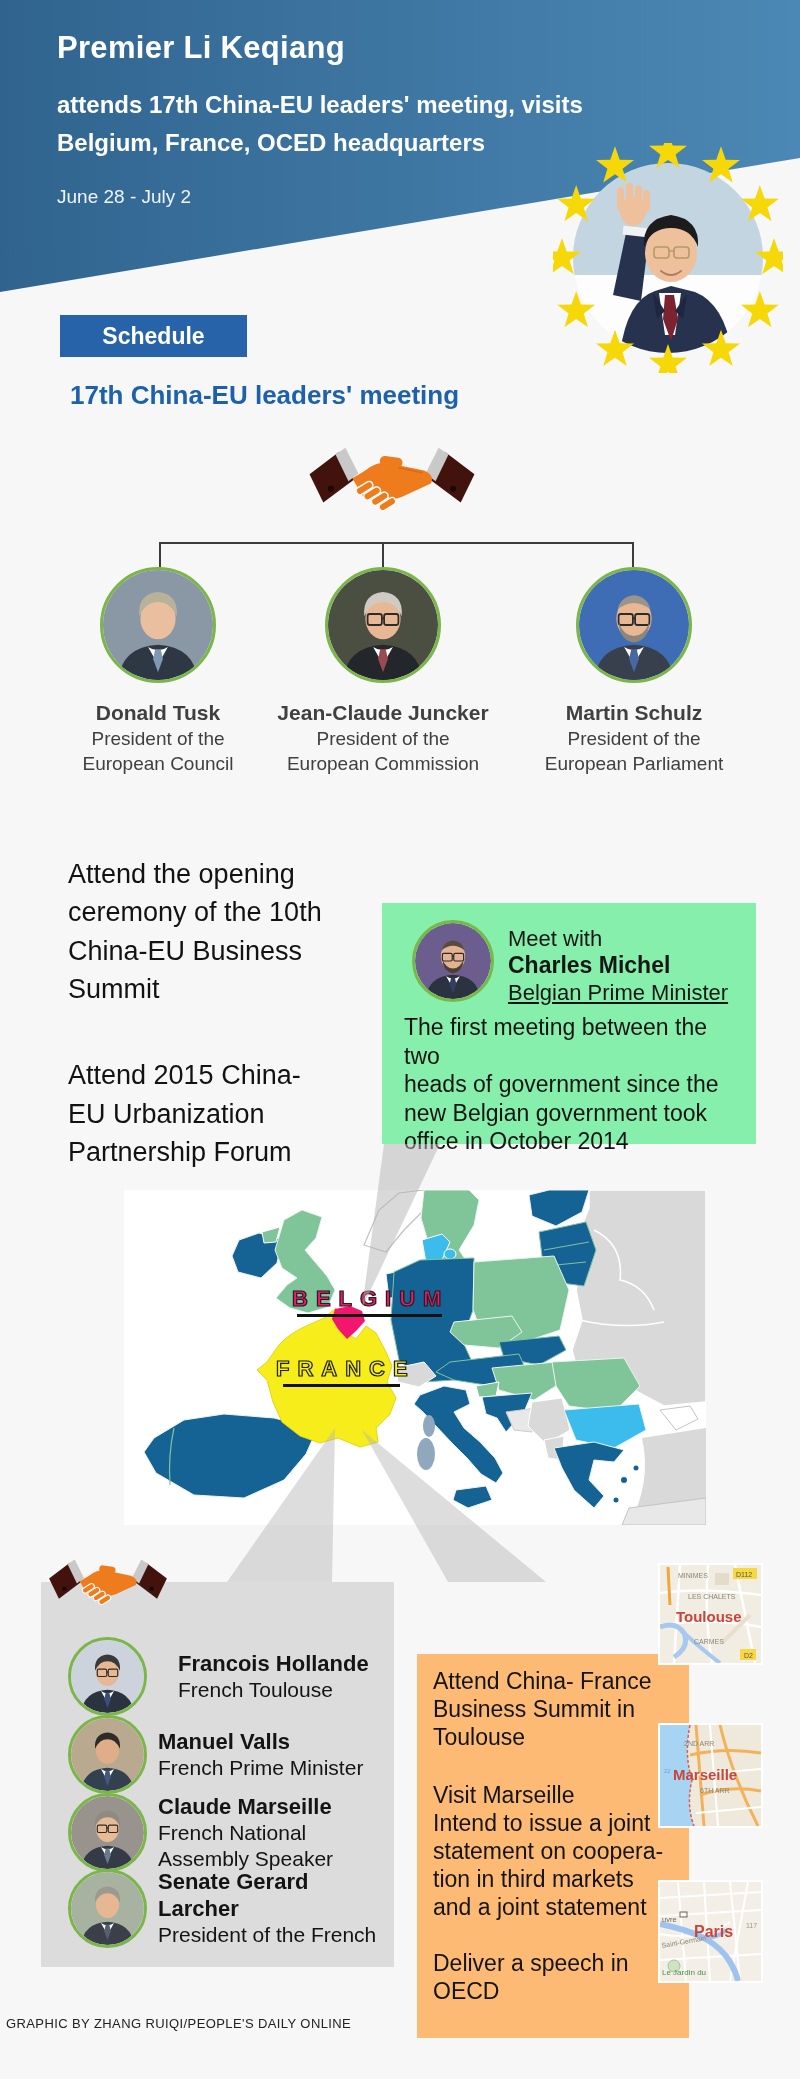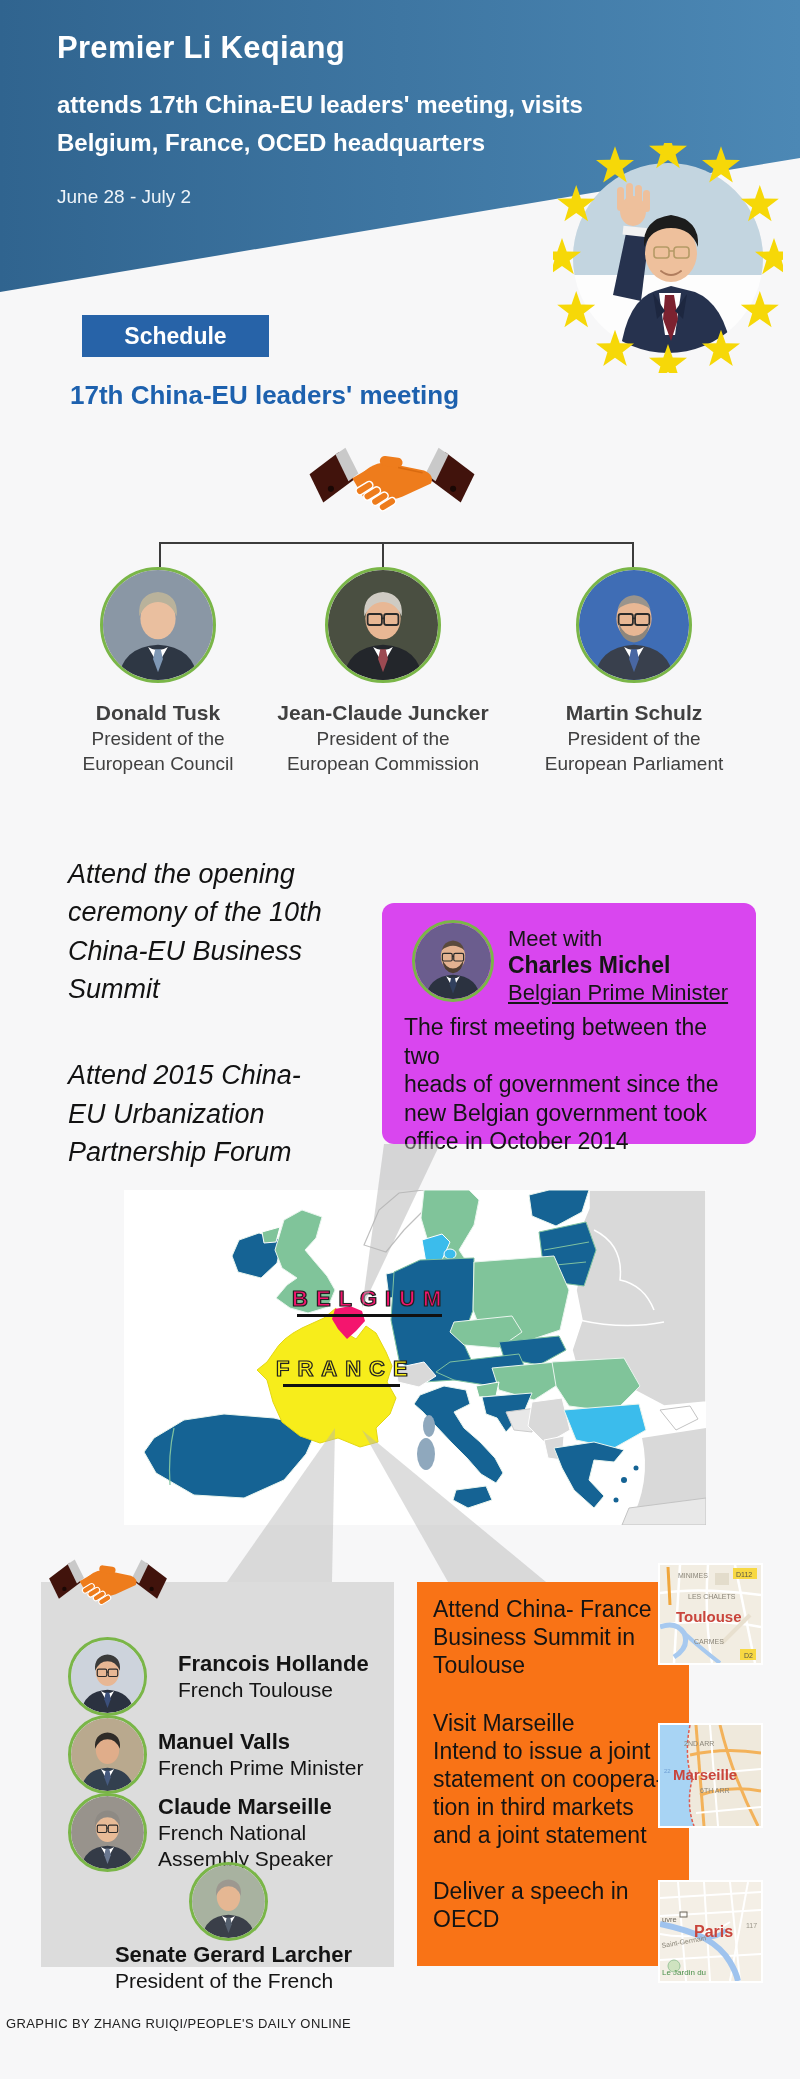--- a/index.html
+++ b/index.html
@@ -11,37 +11,37 @@
   .hdr-svg { position:absolute; left:0; top:0; }
   .hdr-title { position:absolute; left:57px; top:30px; font-size:31px; font-weight:bold; color:#fff; letter-spacing:.3px; }
   .hdr-sub { position:absolute; left:57px; top:86px; font-size:24px; font-weight:bold; color:#fff; line-height:38px; white-space:pre-line; }
   .hdr-date { position:absolute; left:57px; top:186px; font-size:19px; color:#eef4f9; }
 
   
   .photo-group { position:absolute; left:553px; top:143px; width:230px; height:230px; }
 
   
   .schedule-box { position:absolute; left:60px; top:315px; width:187px; height:42px; background:#2763a8;
-    color:#fff; font-size:23px; font-weight:bold; display:flex; align-items:center; justify-content:center;margin-left:22px; }
+    color:#fff; font-size:23px; font-weight:bold; display:flex; align-items:center; justify-content:center; }
   .meeting-heading { position:absolute; left:70px; top:380px; font-size:26px; font-weight:bold; color:#1d61ae; }
 
   .handshake-1 { position:absolute; left:308px; top:440px; width:168px; }
   .handshake-2 { position:absolute; left:48px; top:1554px; width:120px; }
 
   .bracket { background:#3c3c3c; position:absolute; }
 
   .leader-circle { position:absolute; width:116px; height:116px; border-radius:50%; border:3px solid #7ab648; overflow:hidden; background:#ccc; }
   .leader-label { position:absolute; width:260px; text-align:center; top:700px; color:#404040; }
   .leader-name { font-size:21px; font-weight:bold; line-height:26px; }
   .leader-title { font-size:19px; line-height:25px; white-space:pre-line; }
 
-  .events-left { position:absolute; left:68px; top:816px; width:310px; font-size:27px; line-height:38.5px; color:#121212; white-space:pre-line;font-style:italic; }
+  .events-left { position:absolute; left:68px; top:816px; width:310px; font-size:27px; line-height:38.5px; color:#121212; white-space:pre-line; }
   .events-left .para2 { margin-top:9px; }
 
-  .michel-box { position:absolute; left:382px; top:903px; width:374px; height:241px; background:#d946ef;border-radius:12px; }
+  .michel-box { position:absolute; left:382px; top:903px; width:374px; height:241px; background:#86efac; }
   .michel-avatar { position:absolute; left:30px; top:17px; width:82px; height:82px; border-radius:50%; border:3px solid #7ab648; overflow:hidden; }
   .michel-head { position:absolute; left:126px; top:22px; color:#161616; }
   .michel-prefix { font-size:22px; line-height:27px; }
   .michel-name { font-size:23px; font-weight:bold; line-height:27px; }
   .michel-title { font-size:22px; line-height:27px;text-decoration:underline; }
   .michel-para { position:absolute; left:22px; top:110px; width:340px; font-size:23px; line-height:28.5px; color:#141414; white-space:pre-line; }
 
   .map-wrap { position:absolute; left:124px; top:1190px; width:582px; height:335px; background:#fff; }
   .map-label { position:absolute; font-size:22px; font-weight:bold; letter-spacing:8px; text-align:center;
     -webkit-text-stroke:1.2px #222; text-shadow:0 0 1px #222; }
@@ -49,21 +49,21 @@
 
   .overlay-svg { position:absolute; left:0; top:0; pointer-events:none; }
 
   .box-left { position:absolute; left:41px; top:1582px; width:353px; height:385px; background:#dcdcdc; }
   .person-row { position:absolute; left:27px; width:320px; height:80px; display:flex; align-items:center; }
   .person-avatar { width:79px; height:79px; border-radius:50%; border:3px solid #7ab648; overflow:hidden; flex:none; }
   .person-text { margin-left:11px; color:#141414; }
   .person-name { font-size:22px; font-weight:bold; line-height:27px; }
   .person-title { font-size:21px; line-height:26px; white-space:pre-line; }
 
-  .box-right { position:absolute; left:417px; top:1582px; width:272px; height:384px; background:#f97316; }
+  .box-right { position:absolute; left:417px; top:1654px; width:272px; height:384px; background:#fdba74; }
   .fr-event { position:absolute; left:16px; font-size:23px; line-height:28px; color:#141414; white-space:pre-line; }
 
   .thumb { position:absolute; width:105px; border:2px solid #fff; background:#f2ede2; overflow:hidden; }
   .thumb svg { display:block; }
 
   .footer { position:absolute; left:6px; top:2016px; width:800px; text-align:left; font-size:13px; color:#222; letter-spacing:.4px; }
 </style>
 </head>
 <body>
 
@@ -425,21 +425,21 @@
        <rect x="51" y="40" width="13" height="10" rx="2" fill="none" stroke="#2b2b2b" stroke-width="1.6"></rect>
        <line x1="49" y1="44" x2="51" y2="44" stroke="#2b2b2b" stroke-width="1.6"></line>
       </g>
     </svg></div>
       <div class="person-text">
         <div class="person-name">Claude Marseille</div>
         <div class="person-title">French National
 Assembly Speaker</div>
       </div>
     </div>
-    <div class="person-row" style="top:280px;flex-direction:column;">
+    <div class="person-row" style="top:286px;">
       <div class="person-avatar"><svg viewBox="0 0 100 100" width="100%" height="100%">
       <defs>
               <clipPath id="avclip7">
                 <circle cx="50" cy="50" r="50"></circle>
               </clipPath>
             </defs>
       <g clip-path="url(#avclip7)">
         <rect width="100" height="100" fill="#a8b2a0"></rect>
         <path d="M14,100 Q17,70 50,68 Q83,70 86,100Z" fill="#3a3f49"></path>
         <path d="M41,70 L50,86 59,70 Q50,76 41,70Z" fill="#ffffff"></path>

